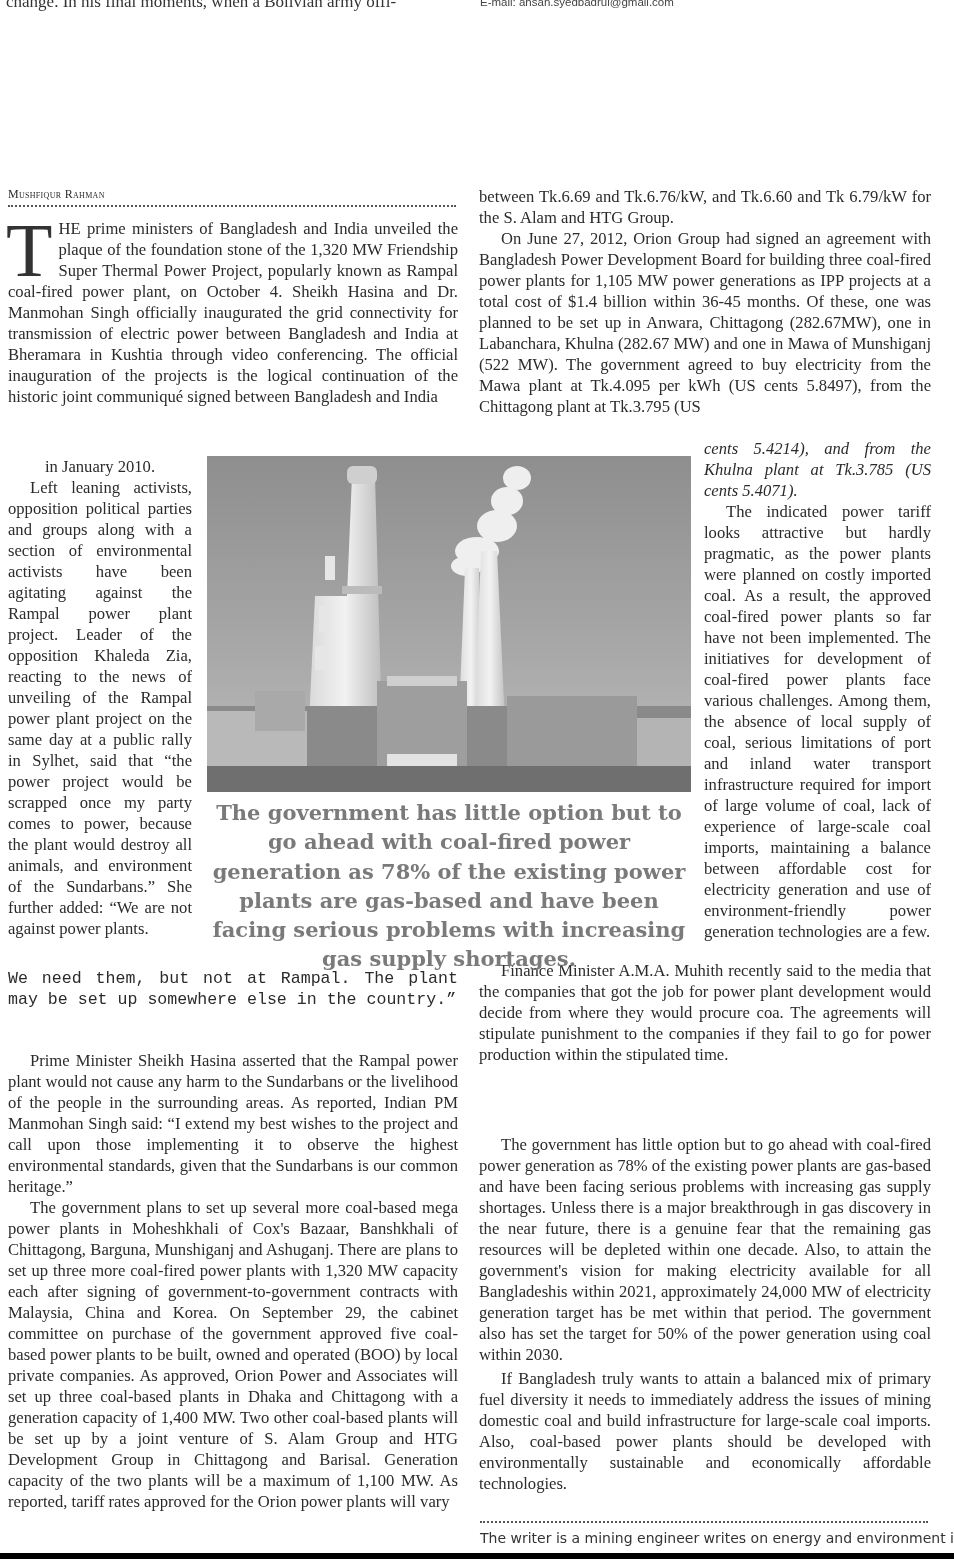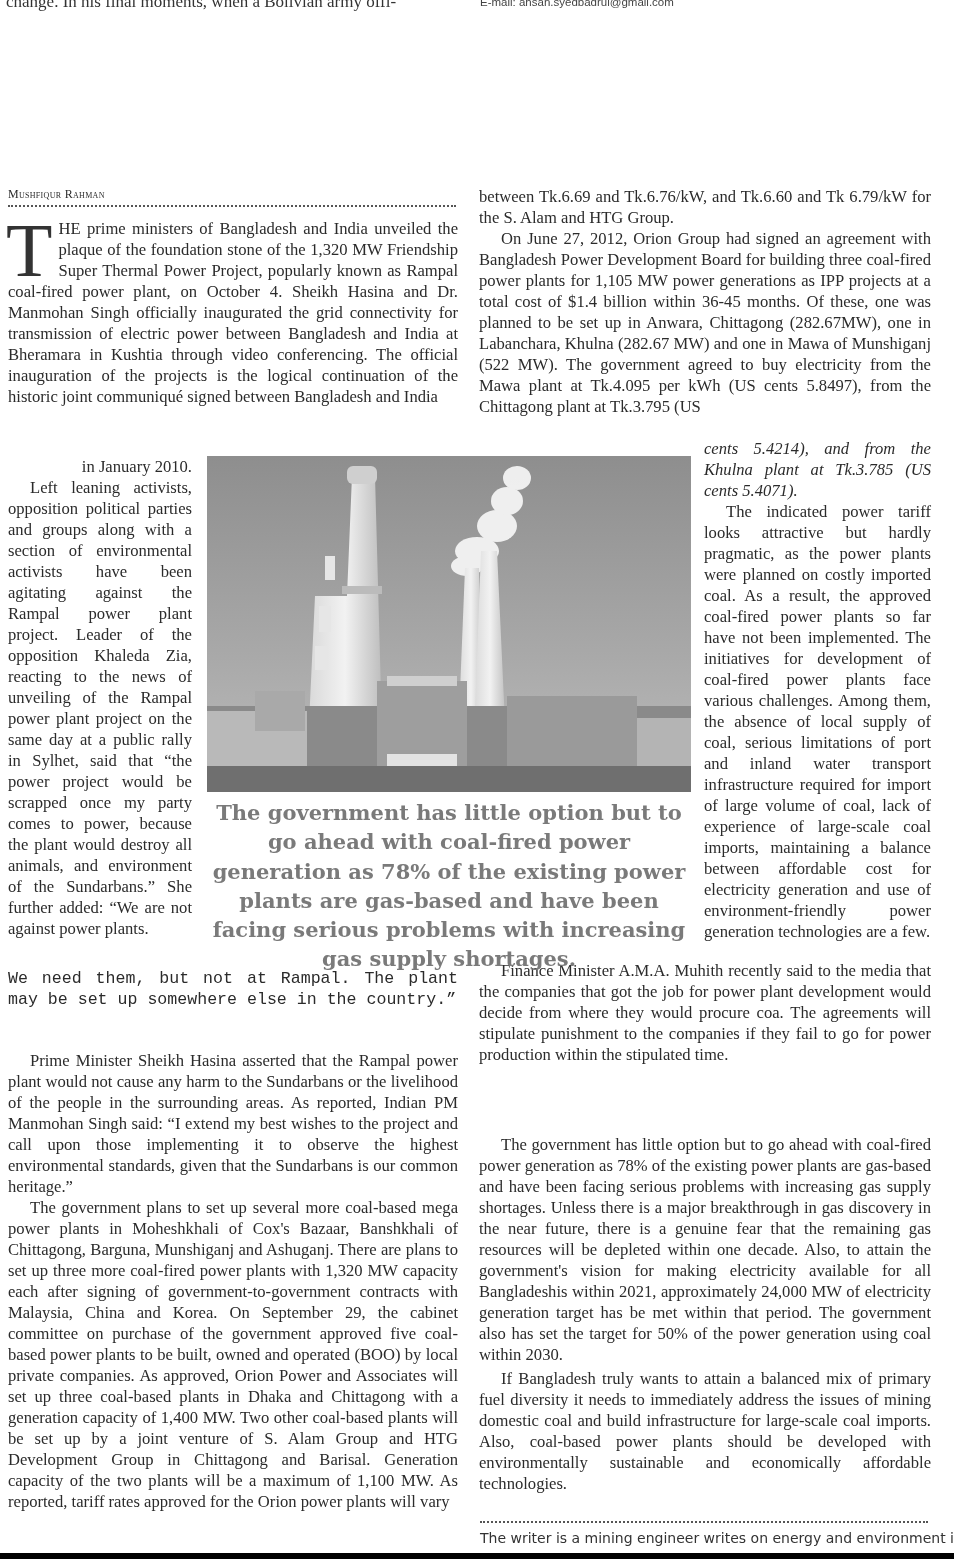--- a/index.html
+++ b/index.html
@@ -68,21 +68,21 @@
 <div class="abs top-right">E-mail: ahsan.syedbadrul@gmail.com</div>
 
 <h1 class="abs headline" style="margin:0;">
 </h1>
 
 <div class="abs byline">Mushfiqur Rahman</div>
 
 <div class="abs txt col-left" style="top:218px;">
   <span class="dropcap">T</span><span>HE prime ministers of Bangladesh and India unveiled the plaque of the foundation stone of the 1,320 MW Friendship Super Thermal Power Project, popularly known as Rampal coal-fired power plant, on October 4. Sheikh Hasina and Dr. Manmohan Singh officially inaugurated the grid connectivity for transmission of electric power between Bangladesh and India at Bheramara in Kushtia through video conferencing. The official inauguration of the projects is the logical continuation of the historic joint communiqué signed between Bangladesh and India</span>
 </div>
-<div class="abs txt col-left-narrow" style="top:456px; text-align:right;">in January 2010.</div>
+<div class="abs txt col-left-narrow" style="top:456px; text-align:center;">in January 2010.</div>
 <div class="abs txt col-left-narrow ind" style="top:477px;">Left leaning activists, opposition political parties and groups along with a section of environmental activists have been agitating against the Rampal power plant project. Leader of the opposition Khaleda Zia, reacting to the news of unveiling of the Rampal power plant project on the same day at a public rally in Sylhet, said that “the power project would be scrapped once my party comes to power, because the plant would destroy all animals, and environment of the Sundarbans.” She further added: “We are not against power plants.</div>
 <div class="abs txt col-left" style="top:968px;font-family:Liberation Mono, monospace;">We need them, but not at Rampal. The plant may be set up somewhere else in the country.”</div>
 <div class="abs txt col-left ind" style="top:1050px;">Prime Minister Sheikh Hasina asserted that the Rampal power plant would not cause any harm to the Sundarbans or the livelihood of the people in the surrounding areas. As reported, Indian PM Manmohan Singh said: “I extend my best wishes to the project and call upon those implementing it to observe the highest environmental standards, given that the Sundarbans is our common heritage.”</div>
 <div class="abs txt col-left ind" style="top:1197px;">The government plans to set up several more coal-based mega power plants in Moheshkhali of Cox's Bazaar, Banshkhali of Chittagong, Barguna, Munshiganj and Ashuganj. There are plans to set up three more coal-fired power plants with 1,320 MW capacity each after signing of government-to-government contracts with Malaysia, China and Korea. On September 29, the cabinet committee on purchase of the government approved five coal-based power plants to be built, owned and operated (BOO) by local private companies. As approved, Orion Power and Associates will set up three coal-based plants in Dhaka and Chittagong with a generation capacity of 1,400 MW. Two other coal-based plants will be set up by a joint venture of S. Alam Group and HTG Development Group in Chittagong and Barisal. Generation capacity of the two plants will be a maximum of 1,100 MW. As reported, tariff rates approved for the Orion power plants will vary</div>
 
 <div class="abs txt col-right" style="top:186px;font-family:Liberation Serif, serif;">between Tk.6.69 and Tk.6.76/kW, and Tk.6.60 and Tk 6.79/kW for the S. Alam and HTG Group.</div>
 <div class="abs txt col-right ind" style="top:228px;">On June 27, 2012, Orion Group had signed an agreement with Bangladesh Power Development Board for building three coal-fired power plants for 1,105 MW power generations as IPP projects at a total cost of $1.4 billion within 36-45 months. Of these, one was planned to be set up in Anwara, Chittagong (282.67MW), one in Labanchara, Khulna (282.67 MW) and one in Mawa of Munshiganj (522 MW). The government agreed to buy electricity from the Mawa plant at Tk.4.095 per kWh (US cents 5.8497), from the Chittagong plant at Tk.3.795 (US</div>
 <div class="abs txt col-right-narrow" style="top:438px;font-style:italic;">cents 5.4214), and from the Khulna plant at Tk.3.785 (US cents 5.4071).</div>
 <div class="abs txt col-right-narrow ind" style="top:501px;">The indicated power tariff looks attractive but hardly pragmatic, as the power plants were planned on costly imported coal. As a result, the approved coal-fired power plants so far have not been implemented. The initiatives for development of coal-fired power plants face various challenges. Among them, the absence of local supply of coal, serious limitations of port and inland water transport infrastructure required for import of large volume of coal, lack of experience of large-scale coal imports, maintaining a balance between affordable cost for electricity generation and use of environment-friendly power generation technologies are a few.</div>
 <div class="abs txt col-right ind" style="top:960px;">Finance Minister A.M.A. Muhith recently said to the media that the companies that got the job for power plant development would decide from where they would procure coa. The agreements will stipulate punishment to the companies if they fail to go for power production within the stipulated time.</div>

